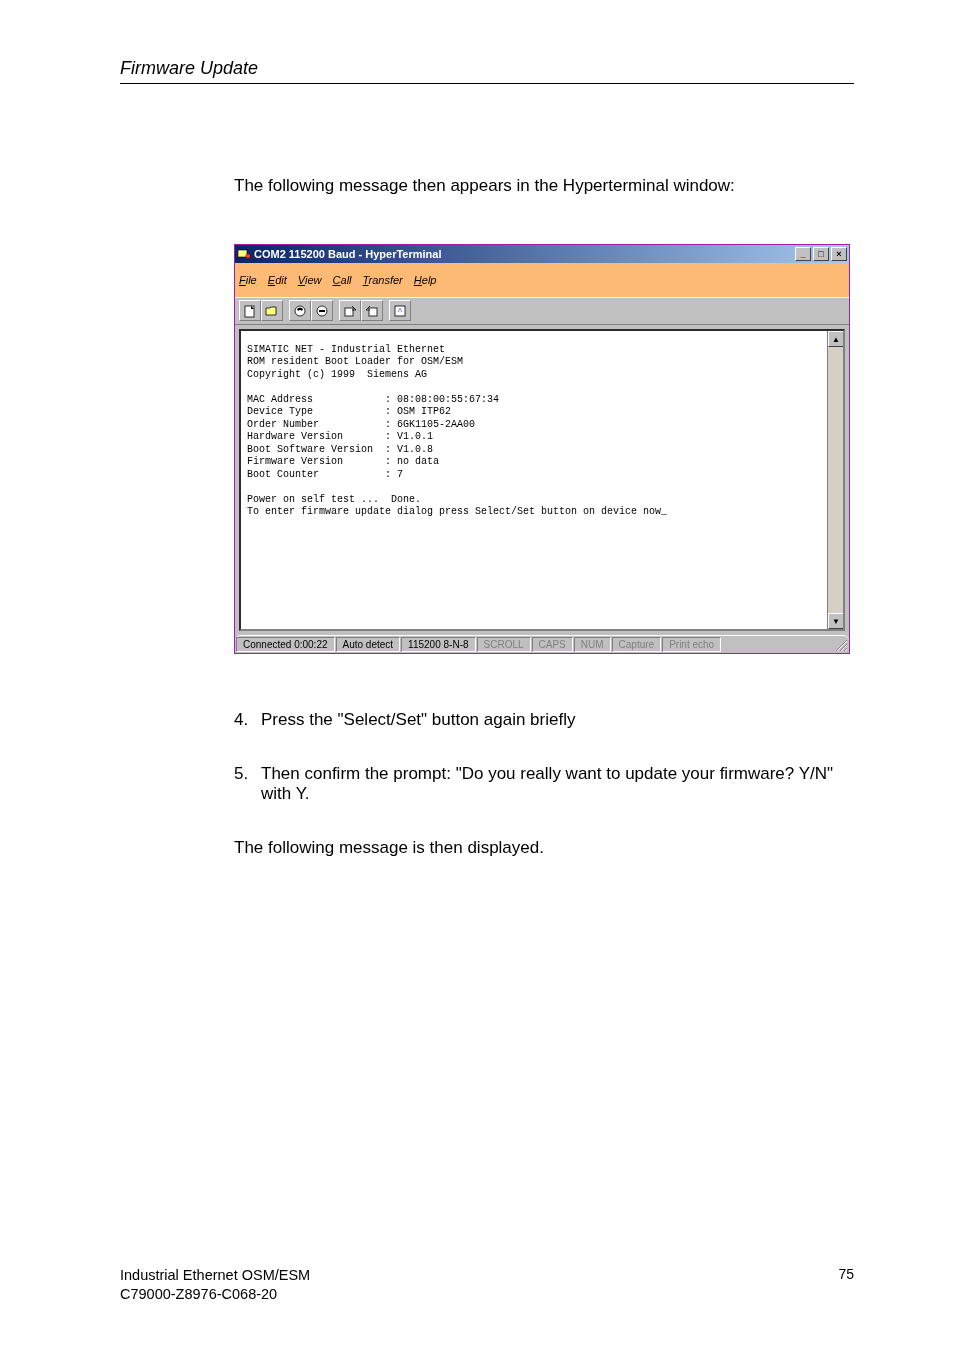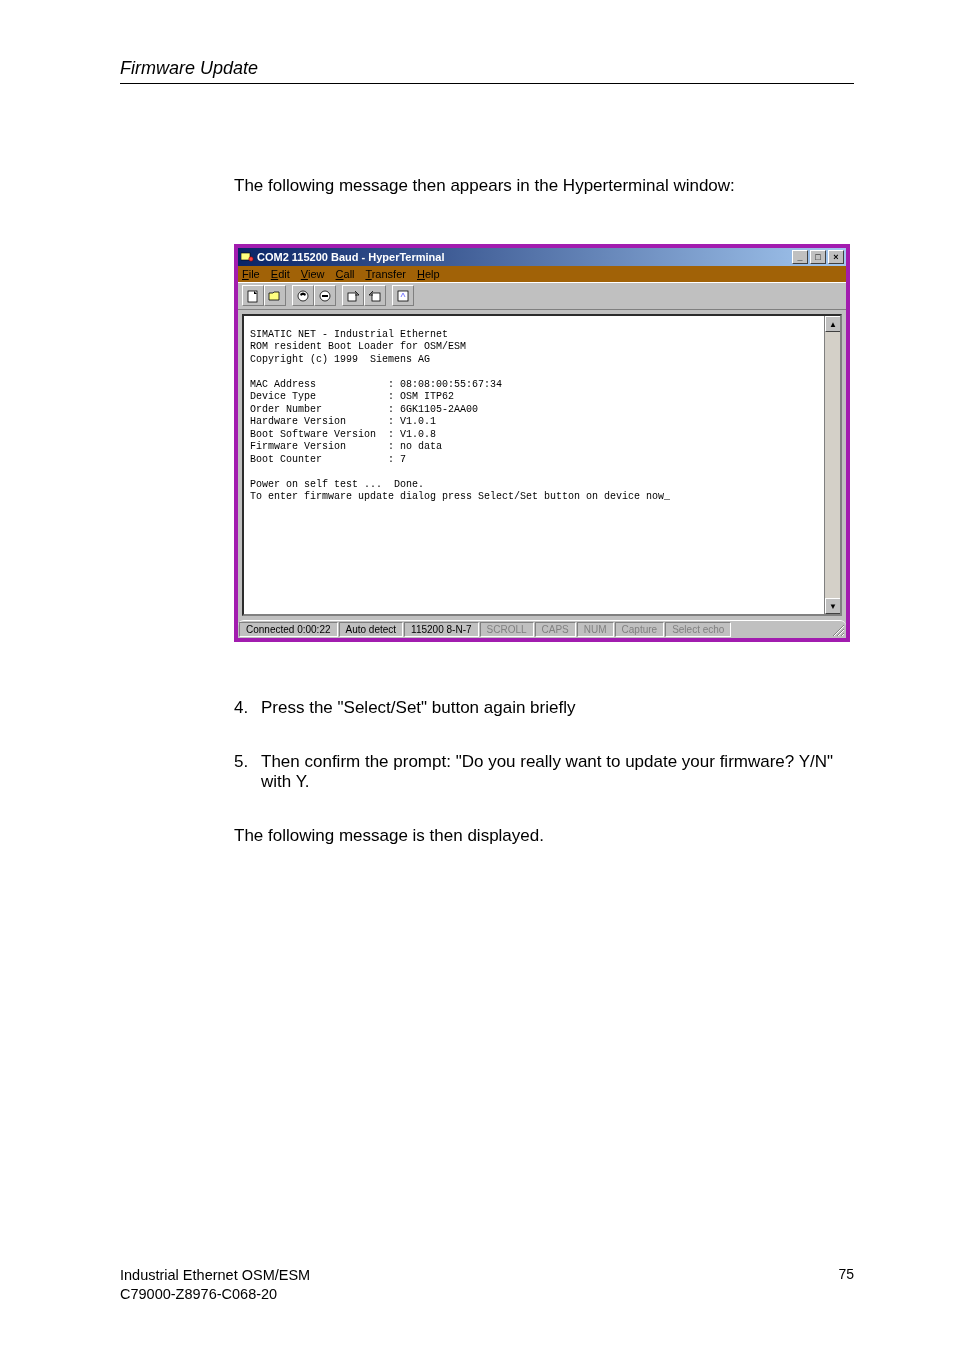--- a/index.html
+++ b/index.html
@@ -24,21 +24,21 @@
     .intro {
       margin-left: 114px;
       margin-bottom: 48px;
       margin-top: 44px;
     }
 
     
     .win {
       margin-left: 114px;
       width: 616px;
-      border: 4px solid #a21caf;
+      border: 1px solid #a21caf;
       background: #c0c0c0;
       font-family: "Tahoma","MS Sans Serif",Arial,sans-serif;
       font-size: 11px;
     }
     .titlebar {
       background: linear-gradient(90deg,#0a2466,#a4c8f0);
       color: #fff;
       display: flex;
       align-items: center;
       height: 18px;
@@ -57,22 +57,23 @@
       background: #c0c0c0;
       border: 1px solid #fff;
       border-right-color: #404040;
       border-bottom-color: #404040;
       margin-left: 2px;
       display: flex; align-items: center; justify-content: center;
       font-size: 9px; font-weight: bold; color:#000;
       font-family: Arial;
     }
     .menubar {
-      background: #a16207;
-      padding: 2px 4px;
+      background: #fdba74;
+      padding: 11px 4px;
+      font-style: italic;
     }
     .menubar span { margin-right: 8px; }
     .menubar u { text-decoration: underline; }
     .toolbar {
       background: #c0c0c0;
       padding: 2px 4px 3px 4px;
       border-top: 1px solid #fff;
       border-bottom: 1px solid #808080;
       display: flex;
       gap: 0;
@@ -270,26 +271,26 @@
         <div class="vsbtn">▲</div>
         <div class="vstrack"></div>
         <div class="vsbtn vsthumb-bot">▼</div>
       </div>
     </div>
   </div>
 
   <div class="statusbar">
     <span class="sb">Connected 0:00:22</span>
     <span class="sb">Auto detect</span>
-    <span class="sb">115200 8-N-7</span>
+    <span class="sb">115200 8-N-8</span>
     <span class="sb dim">SCROLL</span>
     <span class="sb dim">CAPS</span>
     <span class="sb dim">NUM</span>
     <span class="sb dim">Capture</span>
-    <span class="sb dim">Select echo</span>
+    <span class="sb dim">Print echo</span>
     <span class="sb grip">
       <svg width="14" height="14" viewBox="0 0 14 14" style="position:absolute;right:0;bottom:0">
         <path d="M2 13 L13 2 M6 13 L13 6 M10 13 L13 10" stroke="#808080" stroke-width="1"></path>
         <path d="M3 13 L13 3 M7 13 L13 7 M11 13 L13 11" stroke="#fff" stroke-width="1"></path>
       </svg>
     </span>
   </div>
 </div>
 
 <div class="after">

